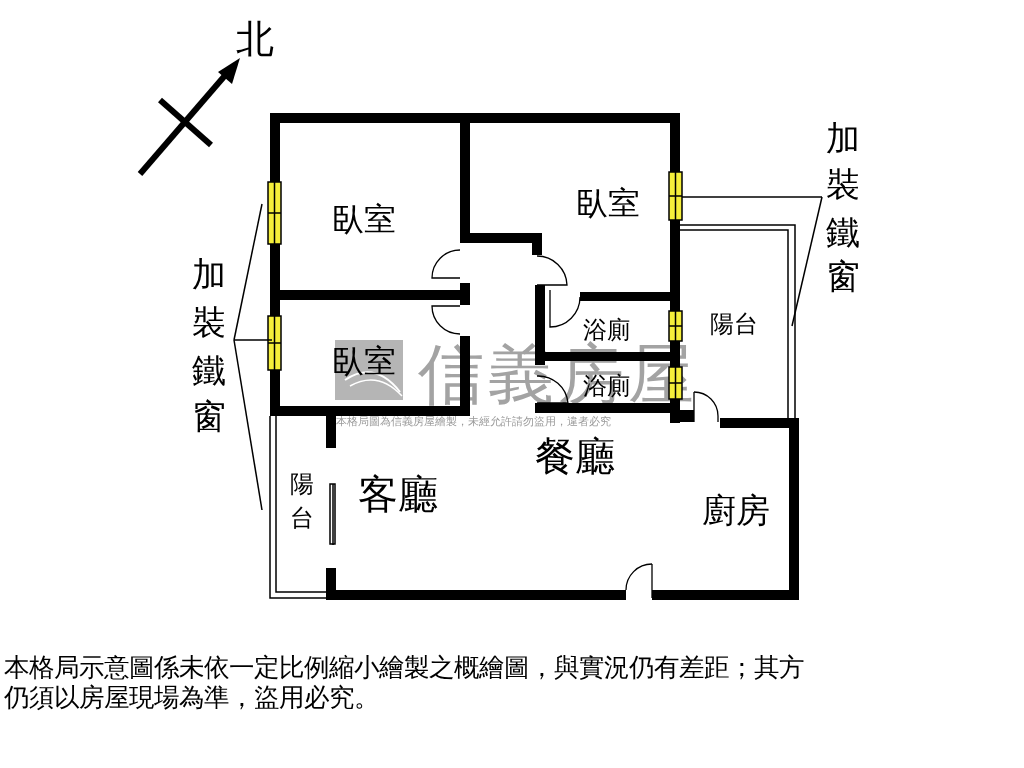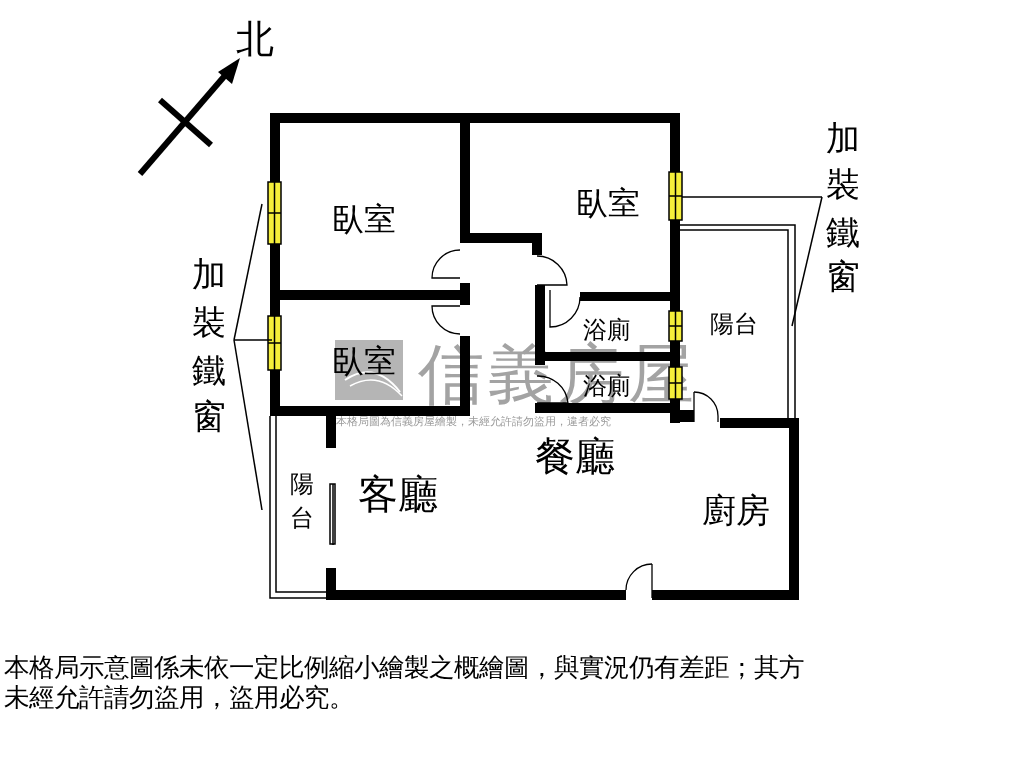--- a/index.html
+++ b/index.html
@@ -141,14 +141,14 @@
     <text x="826" y="196">裝</text>
     <text x="826" y="244">鐵</text>
     <text x="826" y="288">窗</text>
   </g>
 
   <text x="336" y="425" font-size="11" fill="#9a9a9a" font-family="DejaVu Sans, sans-serif">本格局圖為信義房屋繪製，未經允許請勿盜用，違者必究</text>
 </svg>
 
 <div class="disclaimer">
   <div>本格局示意圖係未依一定比例縮小繪製之概繪圖，與實況仍有差距；其方</div>
-  <div>未經允許請勿盜用，盜用必究。</div>
+  <div>仍須以房屋現場為準，盜用必究。</div>
 </div>
 
 </body></html>

